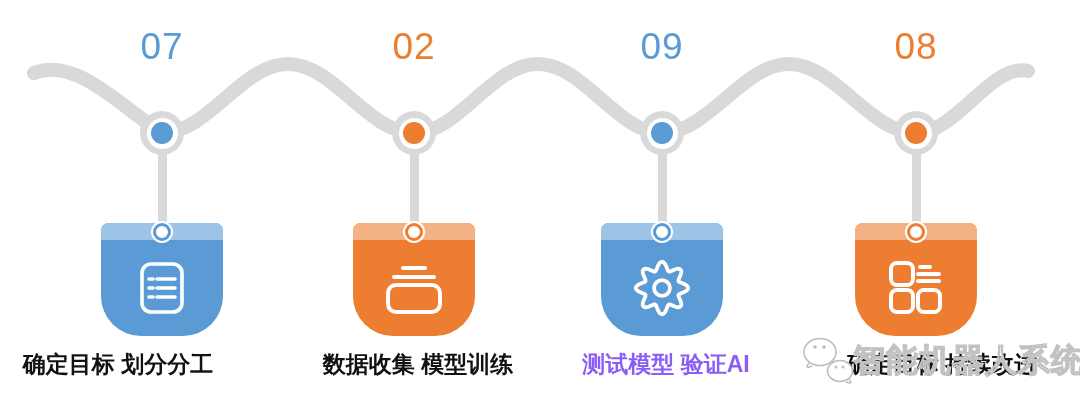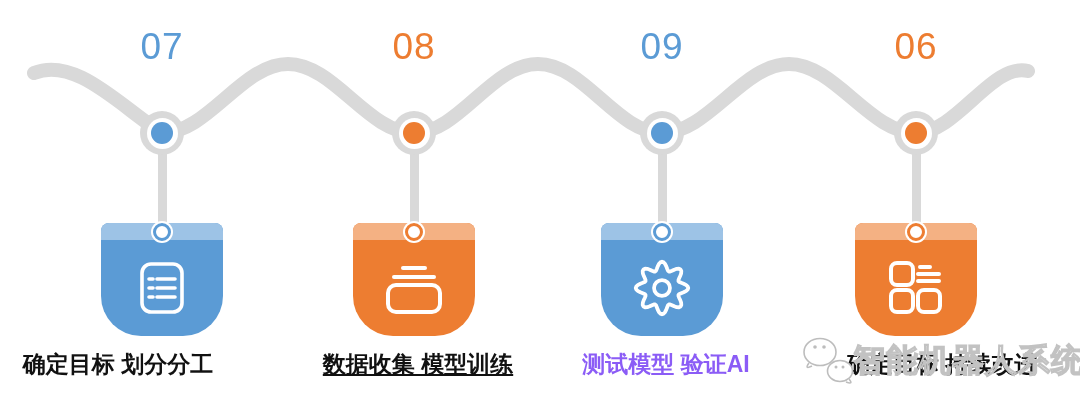--- a/index.html
+++ b/index.html
@@ -169,41 +169,41 @@
             <path d="M11 18 h4 M19 18 h18 M11 27 h4 M19 27 h18 M11 36 h4 M19 36 h18"></path>
           </svg>
 
         </div>
       </div>
       <div class="pin"></div>
       <div class="label" style="color: rgb(17, 17, 17); margin-left: 7px;">确定目标 划分分工</div>
     </div>
 
     <div class="step" style="--cx: 414px; --lx: 418px; --main: #ED7D31; --light: #F4B183; --track: #D9D9D9;">
-      <div class="num">08</div>
+      <div class="num">02</div>
       <div class="stem"></div>
       <div class="node">
         <div class="node-white">
           <div class="node-dot"></div>
         </div>
       </div>
       <div class="card">
         <div class="card-header"></div>
         <div class="card-body">
 
           <svg class="icon-svg" width="56" height="52" viewBox="0 0 56 52" fill="none" stroke="#ffffff" stroke-width="4" stroke-linecap="round" stroke-linejoin="round">
             <path d="M17 6 H39"></path>
             <path d="M8 15 H48"></path>
             <rect x="2" y="23" width="52" height="27" rx="8"></rect>
           </svg>
 
         </div>
       </div>
       <div class="pin"></div>
-      <div class="label" style="color: rgb(17, 17, 17); text-decoration: underline;">数据收集 模型训练</div>
+      <div class="label" style="color: rgb(17, 17, 17);">数据收集 模型训练</div>
     </div>
 
     <div class="step" style="--cx: 662px; --lx: 666px; --main: #5B9BD5; --light: #9DC3E6; --track: #D9D9D9;">
       <div class="num">09</div>
       <div class="stem"></div>
       <div class="node">
         <div class="node-white">
           <div class="node-dot"></div>
         </div>
       </div>
@@ -216,21 +216,21 @@
             <circle cx="32" cy="32" r="8.5"></circle>
           </svg>
 
         </div>
       </div>
       <div class="pin"></div>
       <div class="label" style="color: #8b5cf6;">测试模型 验证AI</div>
     </div>
 
     <div class="step" style="--cx: 916px; --lx: 942px; --main: #ED7D31; --light: #F4B183; --track: #D9D9D9;">
-      <div class="num">06</div>
+      <div class="num">08</div>
       <div class="stem"></div>
       <div class="node">
         <div class="node-white">
           <div class="node-dot"></div>
         </div>
       </div>
       <div class="card">
         <div class="card-header"></div>
         <div class="card-body">
 

